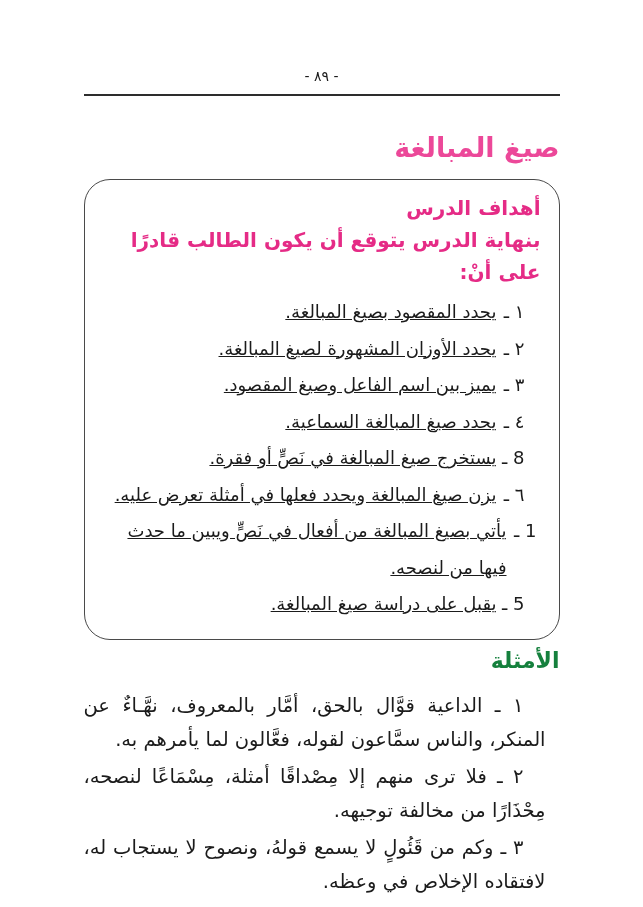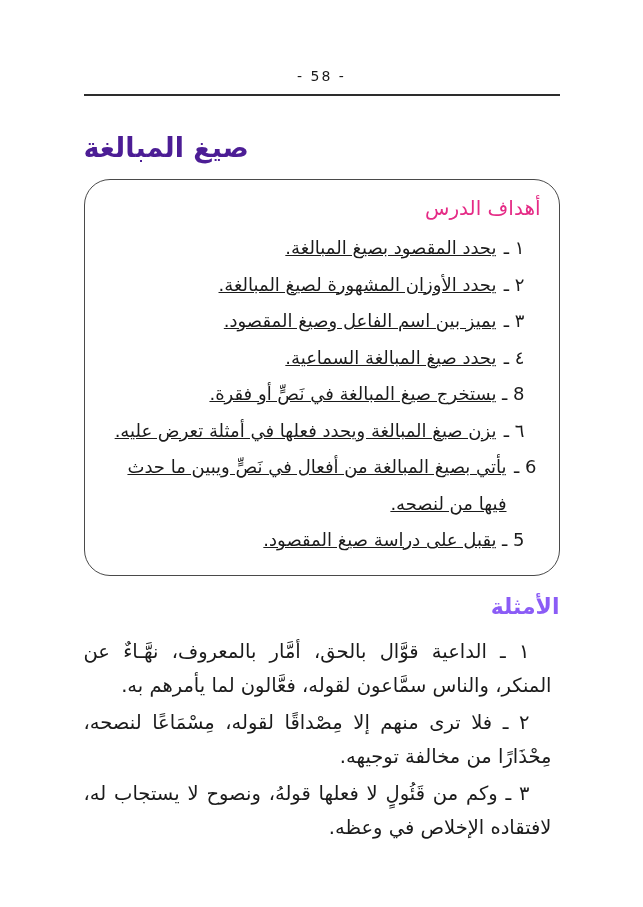--- a/index.html
+++ b/index.html
@@ -27,37 +27,37 @@
     letter-spacing: 2px;
     color: #1b1b1b;
     padding-top: 68px;
   }
   .top-rule {
     border: 0;
     border-top: 2px solid #2d2d2d;
     margin: 10px 0 0 0;
   }
   .doc-title {
-    text-align: left;
+    text-align: right;
     font-size: 27px;
     font-weight: bold;
-    color: #4c1d95;
+    color: #ec4899;
     margin-top: 36px;
   }
   .objectives-box {
     margin-top: 16px;
     border: 1.6px solid #4a4a4a;
     border-radius: 26px;
     padding: 12px 18px 16px 14px;
     box-sizing: border-box;
     min-height: 368px;
   }
   .obj-heading, .obj-subheading {
     color: #e52b86;
-    font-weight: normal;
+    font-weight: bold;
     font-size: 20px;
     line-height: 32px;
   }
   .obj-list {
     margin-top: 6px;
   }
   .obj-item {
     display: flex;
     align-items: baseline;
     font-size: 18px;
@@ -71,51 +71,52 @@
   }
   .obj-item.wide .obj-num {
     flex-basis: 34px;
     padding-right: 4px;
   }
   .obj-text {
     flex: 1 1 auto;
     text-decoration: underline;
   }
   .examples-heading {
-    color: #8b5cf6;
+    color: #15803d;
     font-weight: bold;
     font-size: 22px;
-    margin-top: 18px;
+    margin-top: 8px;
   }
   .examples {
     margin-top: 16px;
   }
   .example-p {
     font-size: 19.5px;
     line-height: 34px;
     text-align: justify;
     text-indent: 22px;
-    margin: 0 8px 3px 0;
+    margin: 0 14px 3px 0;
   }
   .example-num {
     white-space: nowrap;
   }
 </style>
 </head>
 <body>
 
 <div class="page">
-  <div class="page-number">- 58 -</div>
+  <div class="page-number">- ٨٩ -</div>
   <div class="content">
     <hr class="top-rule">
 
     <div class="doc-title">صيغ المبالغة</div>
 
     <div class="objectives-box">
       <div class="obj-heading">أهداف الدرس</div>
+      <div class="obj-subheading">بنهاية الدرس يتوقع أن يكون الطالب قادرًا على أنْ:</div>
 
       <div class="obj-list">
         <div class="obj-item">
           <span class="obj-num">١ ـ</span>
           <span class="obj-text">يحدد المقصود بصيغ المبالغة.</span>
         </div>
         <div class="obj-item">
           <span class="obj-num">٢ ـ</span>
           <span class="obj-text">يحدد الأوزان المشهورة لصيغ المبالغة.</span>
         </div>
@@ -129,40 +130,40 @@
         </div>
         <div class="obj-item">
           <span class="obj-num">8 ـ</span>
           <span class="obj-text">يستخرج صيغ المبالغة في نَصٍّ أو فقرة.</span>
         </div>
         <div class="obj-item">
           <span class="obj-num">٦ ـ</span>
           <span class="obj-text">يزن صيغ المبالغة ويحدد فعلها في أمثلة تعرض عليه.</span>
         </div>
         <div class="obj-item wide">
-          <span class="obj-num">6 ـ</span>
+          <span class="obj-num">1 ـ</span>
           <span class="obj-text">يأتي بصيغ المبالغة من أفعال في نَصٍّ ويبين ما حدث فيها من لنصحه.</span>
         </div>
         <div class="obj-item">
           <span class="obj-num">5 ـ</span>
-          <span class="obj-text">يقبل على دراسة صيغ المقصود.</span>
+          <span class="obj-text">يقبل على دراسة صيغ المبالغة.</span>
         </div>
       </div>
     </div>
 
     <div class="examples-heading">الأمثلة</div>
 
     <div class="examples">
       <p class="example-p">
         <span class="example-num">١ ـ</span>
         <span>الداعية قوَّال بالحق، أمَّار بالمعروف، نهَّـاءٌ عن المنكر، والناس سمَّاعون لقوله، فعَّالون لما يأمرهم به.</span>
       </p>
       <p class="example-p">
         <span class="example-num">٢ ـ</span>
-        <span>فلا ترى منهم إلا مِصْداقًا لقوله، مِسْمَاعًا لنصحه، مِحْذَارًا من مخالفة توجيهه.</span>
+        <span>فلا ترى منهم إلا مِصْداقًا أمثلة، مِسْمَاعًا لنصحه، مِحْذَارًا من مخالفة توجيهه.</span>
       </p>
       <p class="example-p">
         <span class="example-num">٣ ـ</span>
-        <span>وكم من قَئُولٍ لا فعلها قولهُ، ونصوح لا يستجاب له، لافتقاده الإخلاص في وعظه.</span>
+        <span>وكم من قَئُولٍ لا يسمع قولهُ، ونصوح لا يستجاب له، لافتقاده الإخلاص في وعظه.</span>
       </p>
     </div>
   </div>
 </div>
 
 </body></html>

